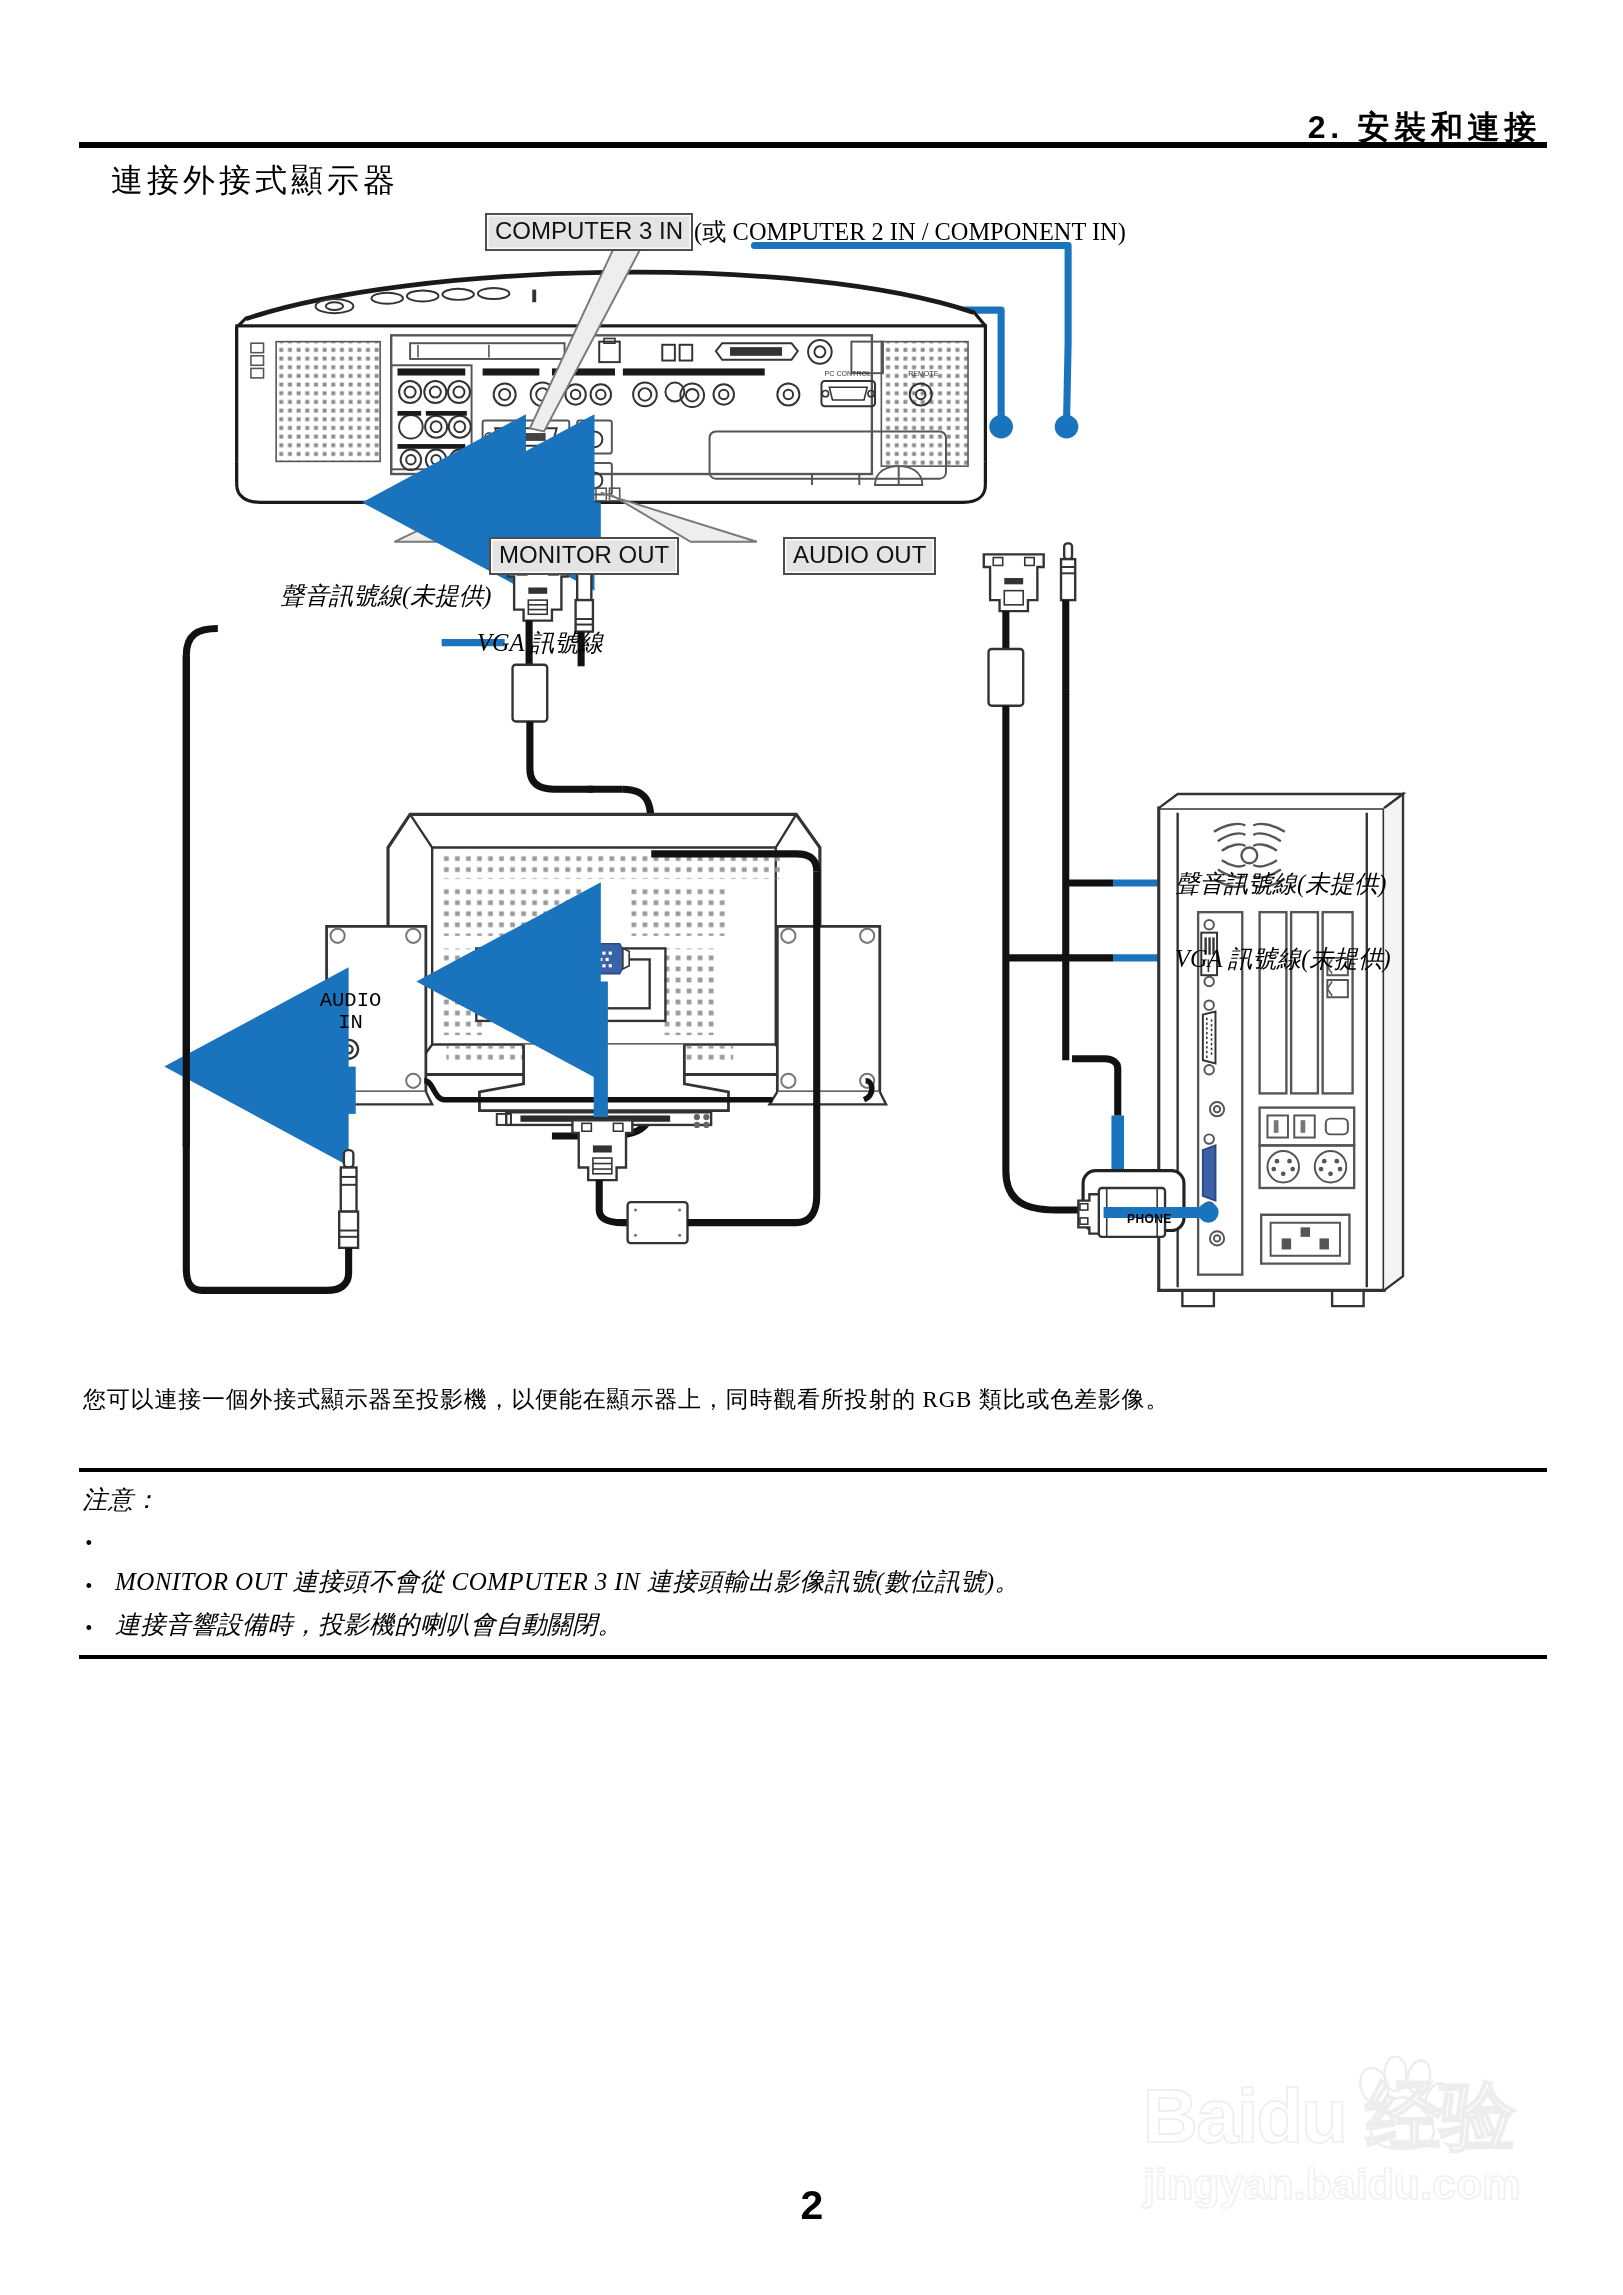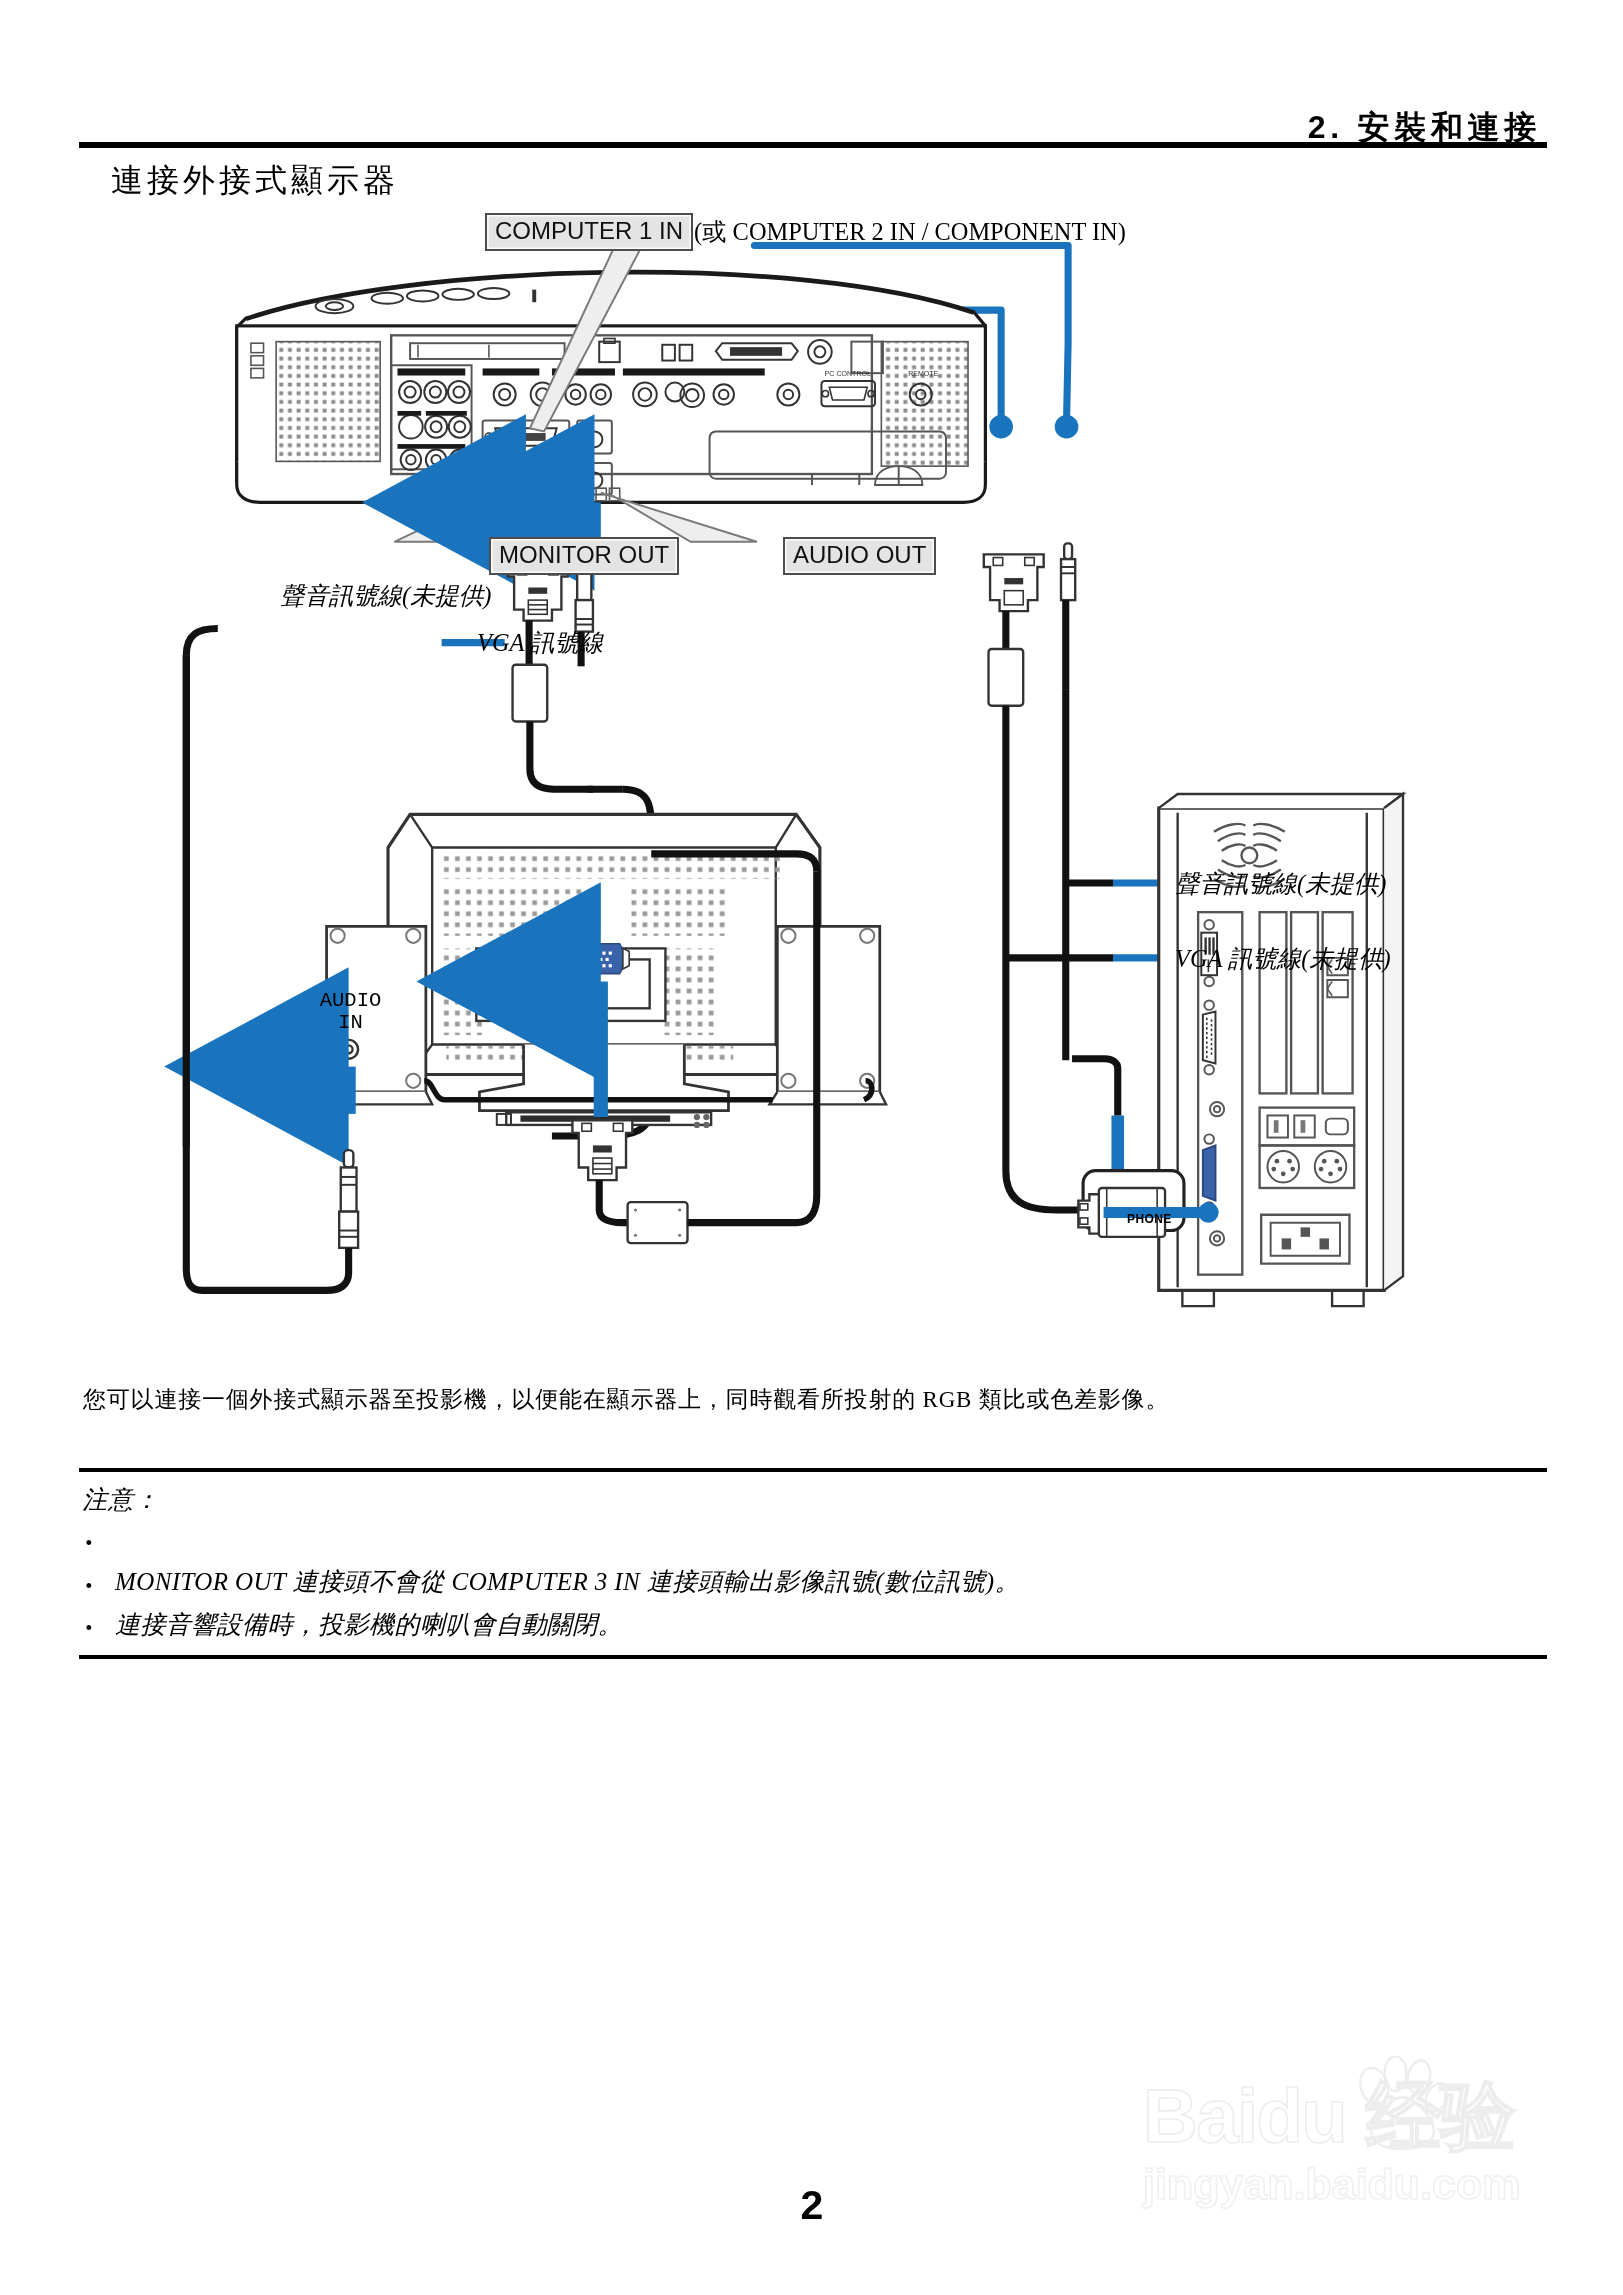--- a/index.html
+++ b/index.html
@@ -642,21 +642,21 @@
         <rect x="0" y="0" width="84" height="62" rx="4" fill="#ffffff" stroke="#333" stroke-width="3"></rect>
         <line x1="10" y1="0" x2="10" y2="62" stroke="#333" stroke-width="2"></line>
         <line x1="74" y1="0" x2="74" y2="62" stroke="#333" stroke-width="2"></line>
       </g>
 
       <line x1="1400" y1="1253" x2="1530" y2="1253" stroke="#1a74bd" stroke-width="14"></line>
       <circle cx="1533" cy="1253" r="13" fill="#1a74bd"></circle>
     </g>
   </svg>
 
-  <div class="callout-box" style="left:485px; top:-12px;">COMPUTER 1 IN</div>
+  <div class="callout-box" style="left:485px; top:-12px;">COMPUTER 3 IN</div>
 
   <div class="plain-label" style="left:694px; top:-9.5px;">(或 COMPUTER 2 IN / COMPONENT IN)</div>
 
   <div class="callout-box" style="left:489px; top:312px;">MONITOR OUT</div>
 
   <div class="callout-box" style="left:783px; top:312px;">AUDIO OUT</div>
 
   <div class="cjk-ital" style="left:280px; top:355px;">聲音訊號線(未提供)</div>
 
   <div class="cjk-ital" style="left:477px; top:402px;">VGA 訊號線</div>

